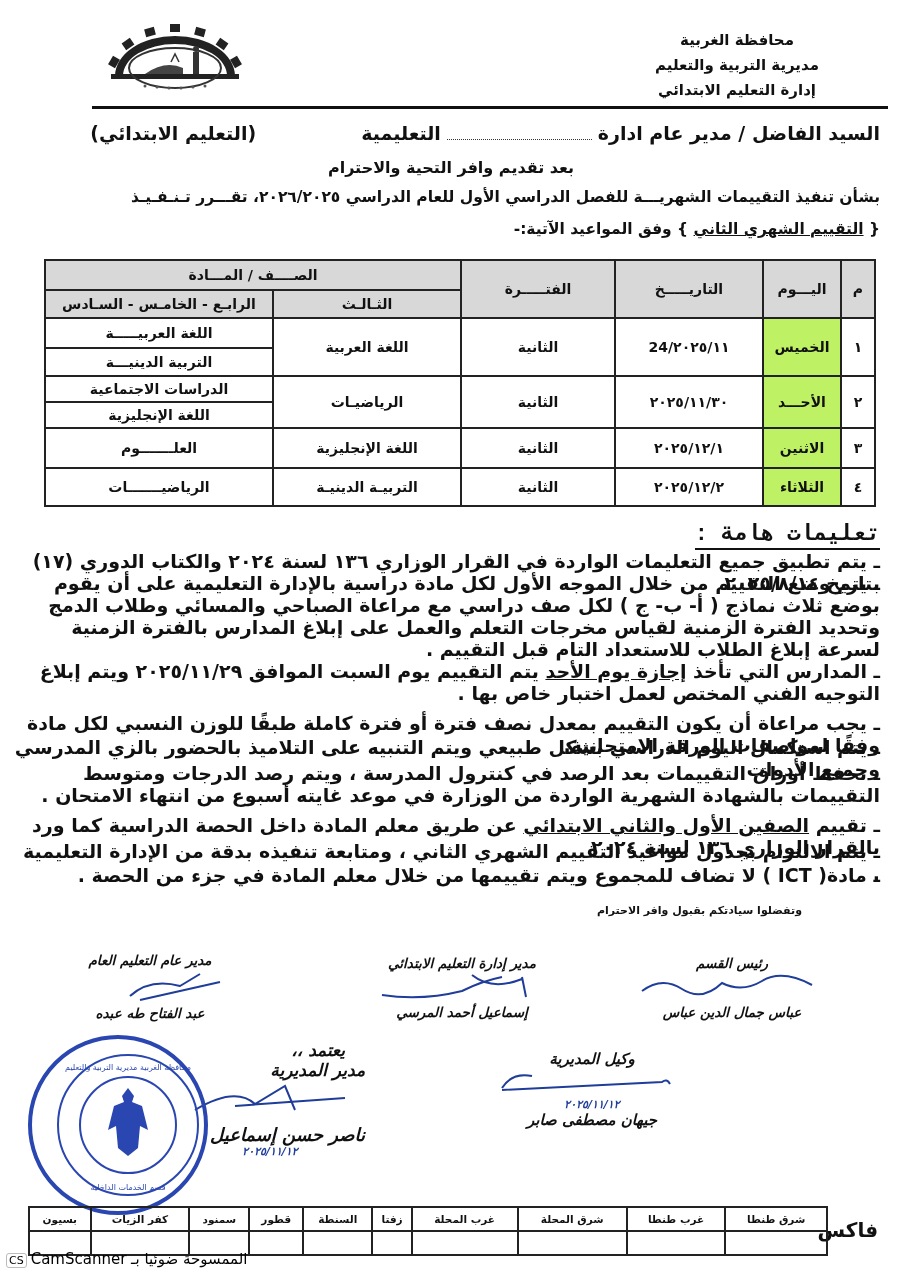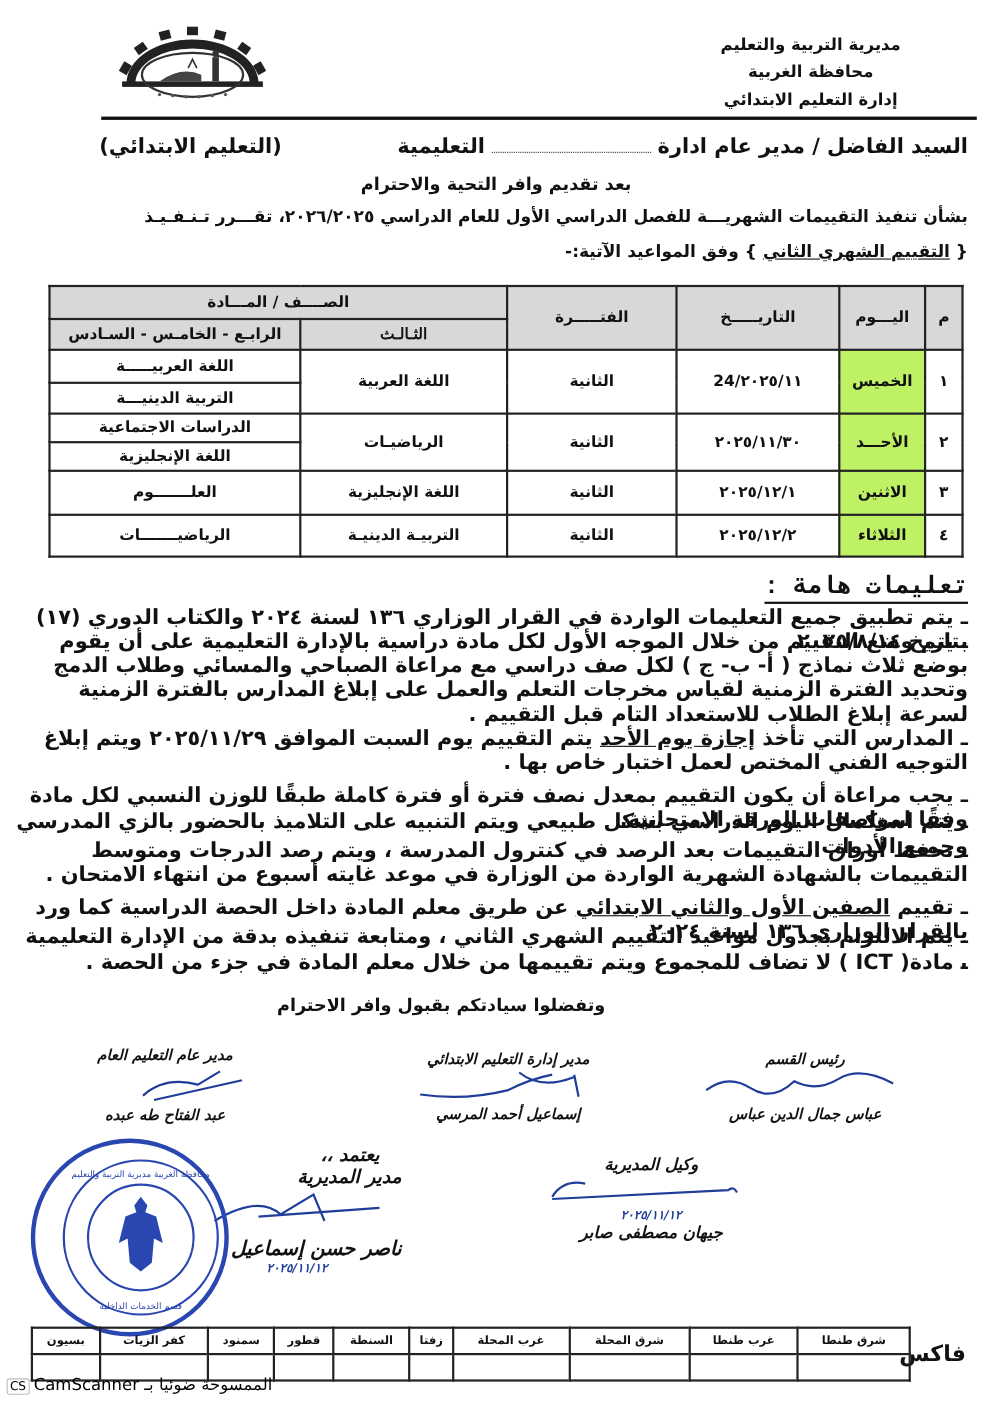--- a/index.html
+++ b/index.html
@@ -22,45 +22,45 @@
 
     
     table.sched { position:absolute; left:44px; top:259px; width:832px; border-collapse:collapse; font-size:14px; font-weight:bold; }
     table.sched td, table.sched th { border:2px solid #222; text-align:center; padding:0; }
     table.sched th { background:#d8d8d8; font-weight:bold; }
     .day-cell { background:#bef264; }
     .col-m { width:32px; }
     .col-day { width:76px; }
     .col-date { width:146px; }
     .col-period { width:152px; }
-    .col-third { width:186px;font-family:Liberation Serif, serif; }
+    .col-third { width:186px; }
 
     
     .instr-title { right:22px; top:520px; font-size:22px; font-weight:bold; border-bottom:2px solid #111; padding-bottom:1px;font-family:Liberation Mono, monospace; }
     .instr { right:22px; left:12px; font-size:19px; font-weight:bold; line-height:22px; }
-    .closing { left:0; right:0; top:904px; text-align:center; font-size:16px; font-weight:bold; padding-right:100px; }
+    .closing { left:0; right:0; top:904px; text-align:right; font-size:11px; font-weight:bold; padding-right:100px; }
 
     .sig { font-weight:bold; font-size:13.5px; text-align:center;font-style:italic; }
     .sig-scribble { stroke:#1f3d99; fill:none; stroke-width:2; }
 
     .stamp { left:18px; top:1030px; width:200px; height:190px; }
 
     
     table.fax { position:absolute; left:28px; top:1206px; width:800px; border-collapse:collapse; font-size:10.5px; font-weight:bold; }
     table.fax td { border:2px solid #222; text-align:center; height:22px; padding:0; }
     .fax-label { position:absolute; right:24px; top:1218px; font-size:20px; font-weight:bold; }
     .cam { left:6px; top:1250px; font-size:15px; color:#000000; direction:ltr; white-space:nowrap; }
     .cam-box { display:inline-block; border:1.5px solid #bcbcbc; border-radius:3px; font-size:11px; padding:0 2px; margin-right:4px; }
   </style>
 </head>
 <body>
 
 <div class="abs header-org">
+  <div>محافظة الغربية</div>
   <div>مديرية التربية والتعليم</div>
-  <div>محافظة الغربية</div>
   <div>إدارة التعليم الابتدائي</div>
 </div>
 
 <svg class="abs logo" viewBox="0 0 140 70">
   <g fill="#222">
     <path d="M10 52 A60 40 0 0 1 130 52 L122 52 A52 32 0 0 0 18 52 Z"></path>
     <rect x="18" y="16" width="10" height="8" transform="rotate(-35 23 20)"></rect>
     <rect x="40" y="4" width="10" height="8" transform="rotate(-15 45 8)"></rect>
     <rect x="65" y="0" width="10" height="8"></rect>
     <rect x="90" y="4" width="10" height="8" transform="rotate(15 95 8)"></rect>

